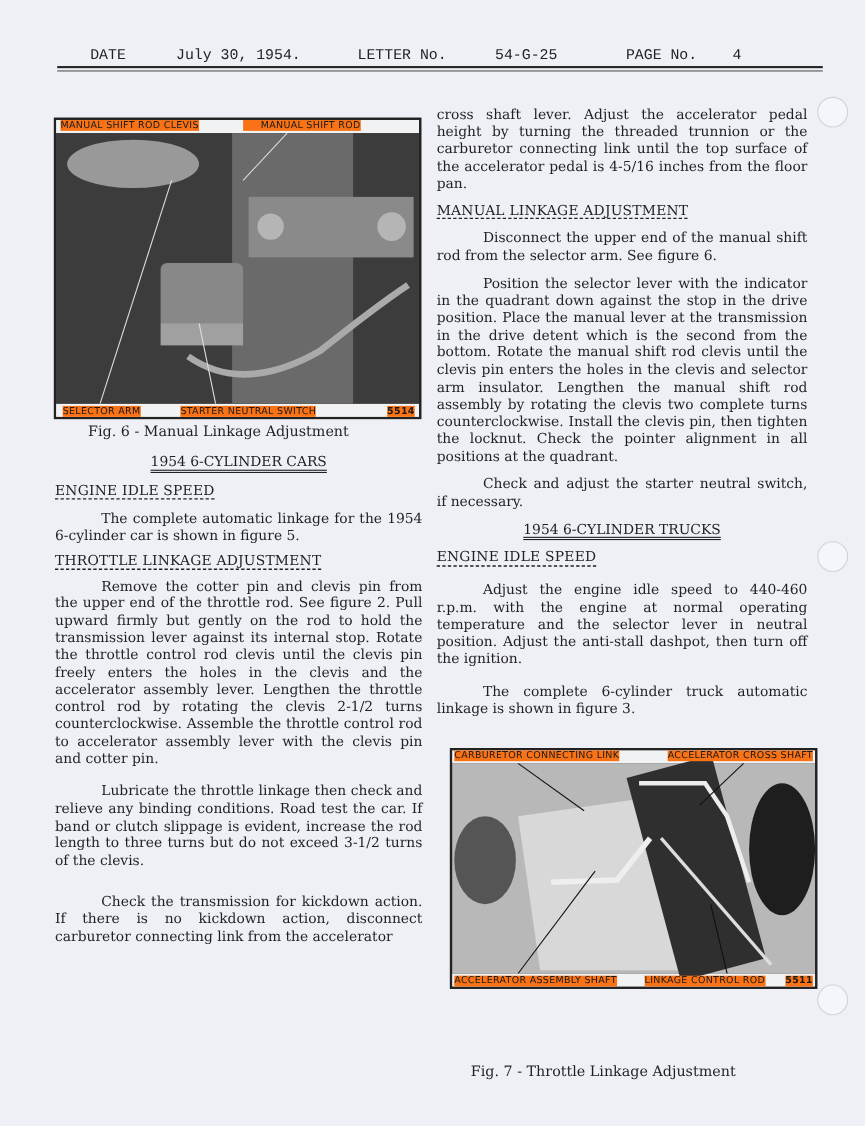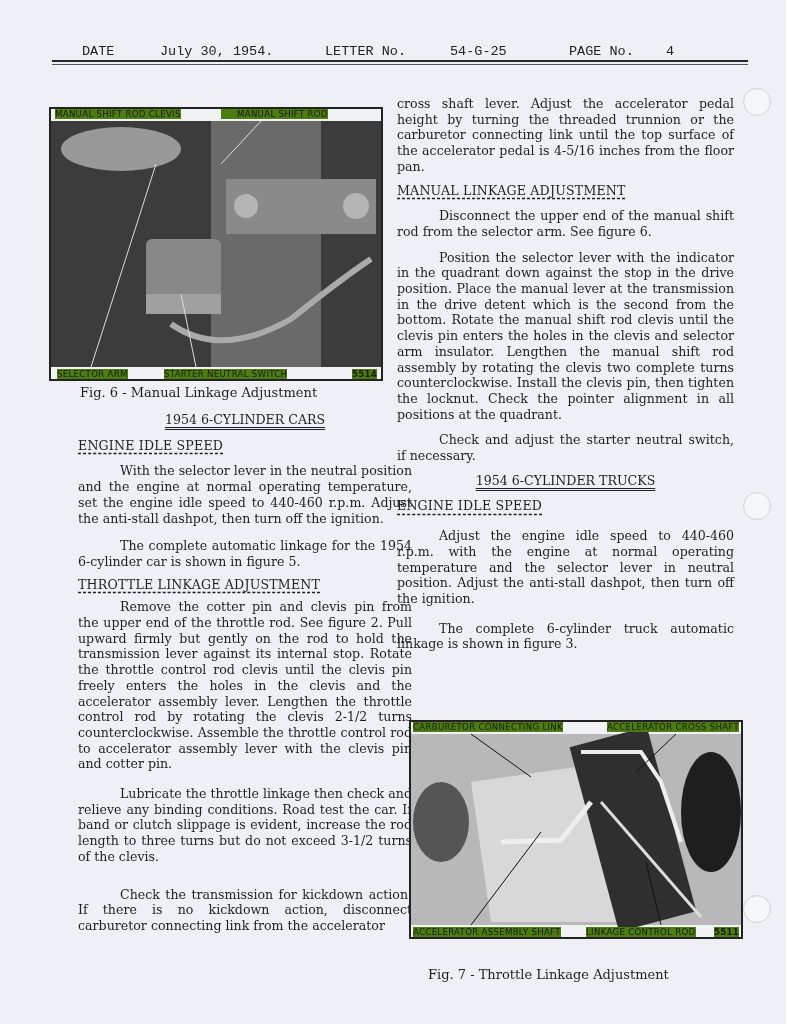--- a/index.html
+++ b/index.html
@@ -22,21 +22,21 @@
     .col p { margin: 0; }
     .indent { text-indent: 42px; }
     .h-under { text-decoration: underline; text-decoration-style: dashed; text-underline-offset: 3px; letter-spacing: 0.2px; }
     .h-center { text-align: center; text-decoration: underline; text-decoration-style: double; text-underline-offset: 3px; }
 
     .figure {
       position: absolute; border: 2px solid #222; background: #4a4a4a; overflow: hidden;
     }
     .fig-label {
       position: absolute; font-family: "DejaVu Sans", "Liberation Sans", sans-serif;
-      font-size: 8.6px; color: #1a1a1a; background: #4d7c0f; white-space: nowrap; letter-spacing: 0.3px;
+      font-size: 8.6px; color: #1a1a1a; background: #f97316; white-space: nowrap; letter-spacing: 0.3px;
     }
     .fig-strip { position: absolute; left: 0; right: 0; height: 12px; background: #f1f2f4; }
     .caption { position: absolute; font-size: 13px; white-space: nowrap; }
 
     .punch {
       position: absolute; width: 26px; height: 26px; border-radius: 50%;
       border: 1px solid #cfd2d8; background: #f5f6f9;
     }
   </style>
 </head>
@@ -71,44 +71,43 @@
     <line x1="210" y1="12" x2="170" y2="55" stroke="#ddd" stroke-width="1"></line>
   </svg>
   <div class="fig-label" style="left:4px; top:0;">MANUAL SHIFT ROD CLEVIS</div>
   <div class="fig-label" style="left:170px; top:0;padding-left:16px;">MANUAL SHIFT ROD</div>
   <div class="fig-label" style="left:6px; bottom:0;text-align:center;">SELECTOR ARM</div>
   <div class="fig-label" style="left:113px; bottom:0;">STARTER NEUTRAL SWITCH</div>
   <div class="fig-label" style="right:4px; bottom:0; font-weight:bold;">5514</div>
 </div>
 <div class="caption" style="left:80px; top:385px;">Fig. 6 - Manual Linkage Adjustment</div>
 
-<div class="col" style="left:50px; top:412px; width:334px;margin-left:28px;">
+<div class="col" style="left:50px; top:412px; width:334px;">
   <p class="h-center" style="margin-bottom:10px;">1954 6-CYLINDER CARS</p>
   <p class="h-under" style="margin-bottom:10px;">ENGINE IDLE SPEED</p>
-  <p class="indent" style="margin-bottom:12px;">With the selector lever in the neutral position and the engine at normal operating temperature, set the engine idle speed to 440-460 r.p.m. Adjust the anti-stall dashpot, then turn off the ignition.</p>
   <p class="indent" style="margin-bottom:7px;">The complete automatic linkage for the 1954 6-cylinder car is shown in figure 5.</p>
   <p class="h-under" style="margin-bottom:7px;">THROTTLE LINKAGE ADJUSTMENT</p>
   <p class="indent" style="margin-bottom:14px;">Remove the cotter pin and clevis pin from the upper end of the throttle rod. See figure 2. Pull upward firmly but gently on the rod to hold the transmission lever against its internal stop. Rotate the throttle control rod clevis until the clevis pin freely enters the holes in the clevis and the accelerator assembly lever. Lengthen the throttle control rod by rotating the clevis 2-1/2 turns counterclockwise. Assemble the throttle control rod to accelerator assembly lever with the clevis pin and cotter pin.</p>
   <p class="indent" style="margin-bottom:22px;">Lubricate the throttle linkage then check and relieve any binding conditions. Road test the car. If band or clutch slippage is evident, increase the rod length to three turns but do not exceed 3-1/2 turns of the clevis.</p>
   <p class="indent">Check the transmission for kickdown action. If there is no kickdown action, disconnect carburetor connecting link from the accelerator</p>
 </div>
 
 <div class="col" style="left:397px; top:96px; width:337px;">
   <p style="margin-bottom:8px;">cross shaft lever. Adjust the accelerator pedal height by turning the threaded trunnion or the carburetor connecting link until the top surface of the accelerator pedal is 4-5/16 inches from the floor pan.</p>
   <p class="h-under" style="margin-bottom:10px;">MANUAL LINKAGE ADJUSTMENT</p>
   <p class="indent" style="margin-bottom:10px;">Disconnect the upper end of the manual shift rod from the selector arm. See figure 6.</p>
   <p class="indent" style="margin-bottom:10px;">Position the selector lever with the indicator in the quadrant down against the stop in the drive position. Place the manual lever at the transmission in the drive detent which is the second from the bottom. Rotate the manual shift rod clevis until the clevis pin enters the holes in the clevis and selector arm insulator. Lengthen the manual shift rod assembly by rotating the clevis two complete turns counterclockwise. Install the clevis pin, then tighten the locknut. Check the pointer alignment in all positions at the quadrant.</p>
   <p class="indent" style="margin-bottom:9px;">Check and adjust the starter neutral switch, if necessary.</p>
   <p class="h-center" style="margin-bottom:10px;">1954 6-CYLINDER TRUCKS</p>
   <p class="h-under" style="margin-bottom:14px;">ENGINE IDLE SPEED</p>
   <p class="indent" style="margin-bottom:14px;">Adjust the engine idle speed to 440-460 r.p.m. with the engine at normal operating temperature and the selector lever in neutral position. Adjust the anti-stall dashpot, then turn off the ignition.</p>
   <p class="indent">The complete 6-cylinder truck automatic linkage is shown in figure 3.</p>
 </div>
 
-<div class="figure" style="left:409px; top:720px; width:330px; height:215px;">
+<div class="figure" style="left:409px; top:680px; width:330px; height:215px;">
   <div class="fig-strip" style="top:0;"></div>
   <div class="fig-strip" style="bottom:0;"></div>
   <svg width="330" height="215" style="position:absolute;left:0;top:0">
     <rect x="0" y="12" width="330" height="191" fill="#b8b8b8"></rect>
     <polygon points="60,60 200,40 230,200 80,200" fill="#d8d8d8"></polygon>
     <rect x="180" y="12" width="80" height="191" fill="#2f2f2f" transform="rotate(-15 220 100)"></rect>
     <ellipse cx="300" cy="90" rx="30" ry="60" fill="#1e1e1e"></ellipse>
     <ellipse cx="30" cy="100" rx="28" ry="40" fill="#555"></ellipse>
     <path d="M90 120 L150 118 L180 80" stroke="#eee" stroke-width="5" fill="none"></path>
     <path d="M170 30 L230 30 L250 60 L270 120" stroke="#eee" stroke-width="4" fill="none"></path>

